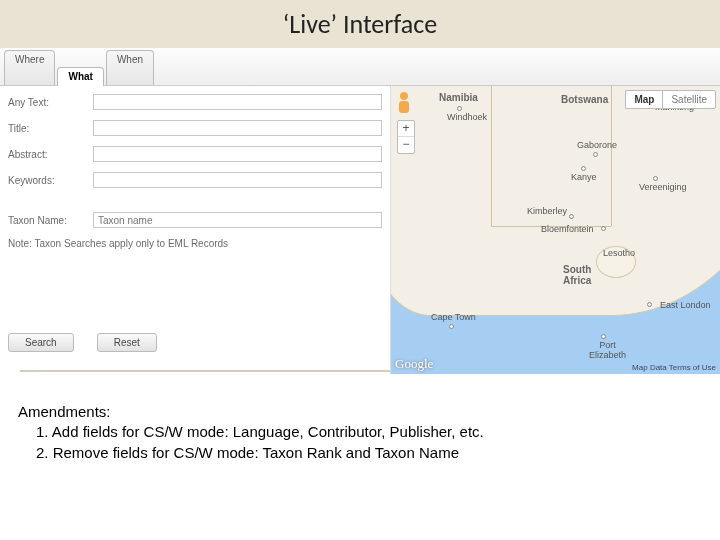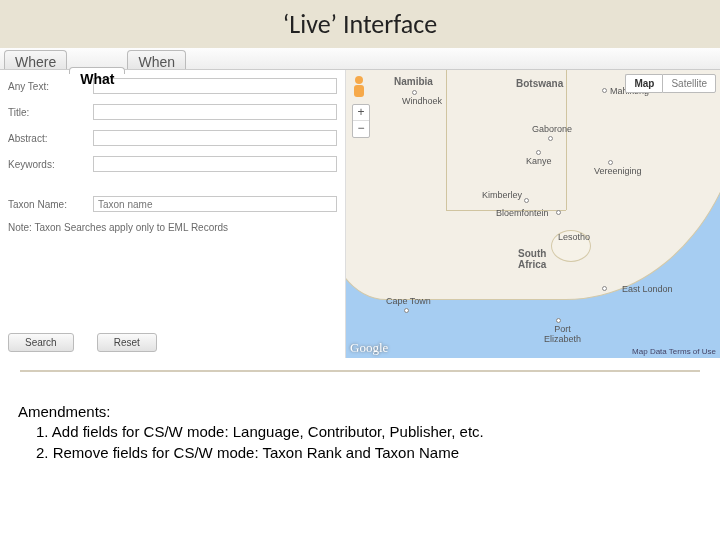--- a/index.html
+++ b/index.html
@@ -30,22 +30,22 @@
     width: 100%;
     height: 310px;
     background: #fff;
   }
   .tabs {
     display: flex;
     gap: 2px;
     padding: 2px 13px 0 4px;
     background: linear-gradient(#fdfdfd,#eee);
     border-bottom: 1px solid #ccc;
-    height: 22px;
-    font-size: 14px;
+    height: 38px;
+    font-size: 10px;
   }
   .tab {
     padding: 3px 10px;
     border: 1px solid #bbb;
     border-bottom: none;
     border-radius: 4px 4px 0 0;
     background: linear-gradient(#f7f7f7,#e6e6e6);
     color: #555;
     cursor: pointer;
   }
@@ -55,21 +55,21 @@
     top: 1px;
     color: #000;
     font-weight: bold;
     margin-top: 16px;
   }
   .content {
     display: flex;
     height: 288px;
   }
   .form {
-    width: 345px;
+    width: 390px;
     padding: 8px 8px 6px 8px;
     font-size: 10px;
     color: #555;
   }
   .row {
     display: flex;
     align-items: center;
     margin-bottom: 10px;
   }
   .row label {
@@ -254,21 +254,21 @@
       <div class="city-dot" style="left:262px;top:90px"></div>
       <div class="map-label" style="left:248px;top:96px">Vereeniging</div>
 
       <div class="city-dot" style="left:210px;top:140px"></div>
       <div class="map-label" style="left:150px;top:138px">Bloemfontein</div>
 
       <div class="city-dot" style="left:178px;top:128px"></div>
       <div class="map-label" style="left:136px;top:120px">Kimberley</div>
 
       <div class="city-dot" style="left:256px;top:216px"></div>
-      <div class="map-label" style="left:276px;top:214px">East London</div>
+      <div class="map-label" style="left:269px;top:214px">East London</div>
 
       <div class="city-dot" style="left:210px;top:248px"></div>
       <div class="map-label" style="left:198px;top:254px;white-space:pre;text-align:center">Port
 Elizabeth</div>
 
       <div class="city-dot" style="left:58px;top:238px"></div>
       <div class="map-label" style="left:40px;top:226px">Cape Town</div>
 
       <div class="pegman">
         <div class="head"></div>

